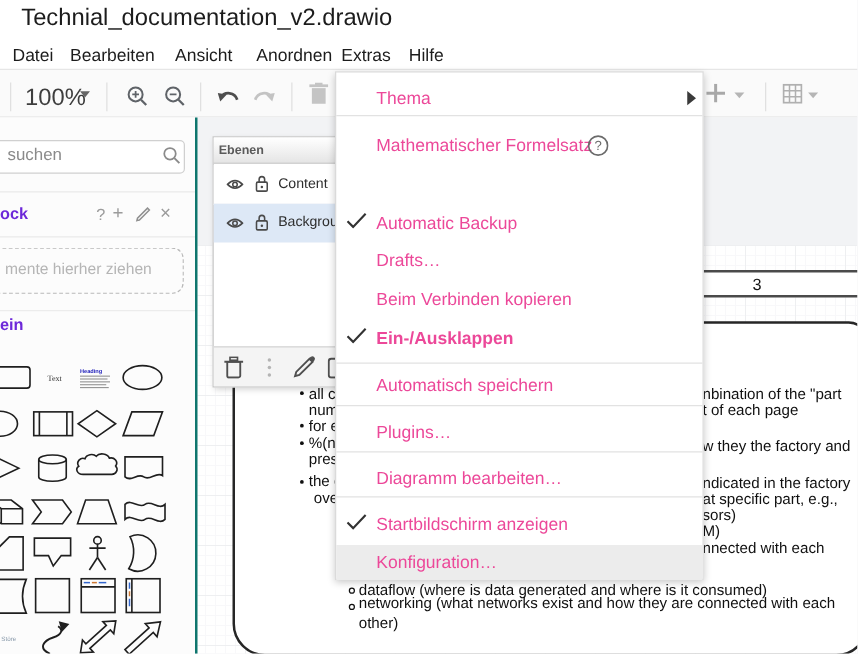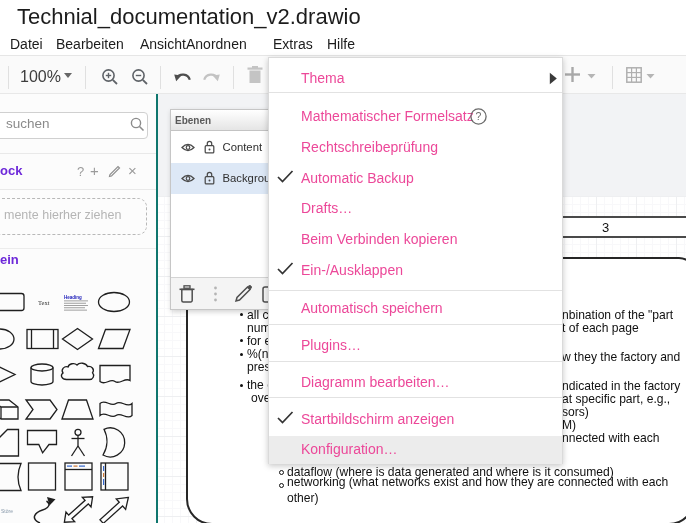--- a/index.html
+++ b/index.html
@@ -1,20 +1,20 @@
 <!DOCTYPE html>
 <html><head>
 <meta charset="utf-8">
 <style>
   html,body{margin:0;padding:0;}
   body{width:686px;height:523px;overflow:hidden;position:relative;
        font-family:"Liberation Sans",sans-serif;background:#ffffff;}
   .abs{position:absolute;}
   
-  #title{left:17px;top:4px;font-size:22px;color:#1c1c1c;}
+  #title{left:17px;top:4px;font-size:19px;color:#1c1c1c;}
   .mitem{top:36px;font-size:14px;color:#1c1c1c;}
   #mbline{left:0;top:55px;width:686px;height:1px;background:#e6e6e6;}
   #toolbar{left:0;top:56px;width:686px;height:37px;background:#fafafa;}
   #tbline{left:0;top:93px;width:686px;height:1px;background:#e8e8e8;}
   .vsep{position:absolute;top:10px;width:1px;height:23px;background:#e0e0e0;}
   
   #canvas{left:156px;top:94px;width:530px;height:429px;background:#f2f3f5;overflow:hidden;}
   #page{position:absolute;left:0px;top:102px;width:530px;height:327px;background:#ffffff;
     background-image:
       linear-gradient(to right,#eeeff1 1px,transparent 1px),
@@ -57,28 +57,28 @@
   .psep{position:absolute;left:0;width:100%;height:1px;background:#e2e2e2;}
   #phl{position:absolute;left:0;top:378px;width:293px;height:27.5px;background:#ececec;}
   .chk{position:absolute;left:8px;}
 </style>
 </head>
 <body>
   <div class="abs" id="title">Technial_documentation_v2.drawio</div>
   <span class="abs mitem" style="left:10px">Datei</span>
   <span class="abs mitem" style="left:56px">Bearbeiten</span>
   <span class="abs mitem" style="left:140px">Ansicht</span>
-  <span class="abs mitem" style="left:186px">Anordnen</span>
+  <span class="abs mitem" style="left:205px">Anordnen</span>
   <span class="abs mitem" style="left:273px">Extras</span>
   <span class="abs mitem" style="left:327px">Hilfe</span>
   <div class="abs" id="mbline"></div>
 
   <div class="abs" id="toolbar">
     <div class="vsep" style="left:8px"></div>
-    <span style="position:absolute;left:20px;top:12px;font-size:16px;color:#3d3d3d;">100%</span>
+    <span style="position:absolute;left:20px;top:12px;font-size:19px;color:#3d3d3d;">100%</span>
     <svg style="position:absolute;left:62px;top:16px" width="12" height="8">
       <path d="M2 1 L6 6 L10 1 Z" fill="#666"></path>
     </svg>
     <div class="vsep" style="left:85px"></div>
     <svg style="position:absolute;left:101px;top:12px" width="18" height="18" viewBox="0 0 18 18">
       <circle cx="7.5" cy="7.5" r="5.6" fill="none" stroke="#5f6368" stroke-width="1.6"></circle>
       <line x1="11.8" y1="11.8" x2="16" y2="16" stroke="#5f6368" stroke-width="1.8"></line>
       <line x1="4.8" y1="7.5" x2="10.2" y2="7.5" stroke="#5f6368" stroke-width="1.4"></line>
       <line x1="7.5" y1="4.8" x2="7.5" y2="10.2" stroke="#5f6368" stroke-width="1.4"></line>
     </svg>
@@ -303,28 +303,27 @@
     <div class="pit" style="top:12px;">Thema</div>
     <svg class="chk" style="left:280px;top:14px" width="9" height="13">
       <path d="M0.8 0.8 L7.8 6.5 L0.8 12.2 Z" fill="#3a3a3a"></path>
     </svg>
     <div class="psep" style="top:34px;"></div>
     <div class="pit" style="top:50px;">Mathematischer Formelsatz</div>
     <svg style="position:absolute;left:201px;top:50px" width="17" height="17" viewBox="0 0 17 17">
       <circle cx="8.5" cy="8.5" r="7.6" fill="none" stroke="#6b6b6b" stroke-width="1.3"></circle>
       <text x="8.5" y="12.3" font-size="10.5" fill="#6b6b6b" text-anchor="middle" font-family="Liberation Sans">?</text>
     </svg>
-    <div class="pit" style="top:81px;">Rechtschreibeprüfung</div>
     <div class="pit" style="top:112px;">Automatic Backup</div>
     <svg class="chk" style="top:112px" width="17" height="13">
       <path d="M1 7 L5.5 11.5 L15.5 1" fill="none" stroke="#333" stroke-width="1.7"></path>
     </svg>
     <div class="pit" style="top:142px;">Drafts…</div>
     <div class="pit" style="top:173px;">Beim Verbinden kopieren</div>
-    <div class="pit" style="top:204px;">Ein-/Ausklappen</div>
+    <div class="pit" style="top:204px;font-weight:bold;">Ein-/Ausklappen</div>
     <svg class="chk" style="top:204px" width="17" height="13">
       <path d="M1 7 L5.5 11.5 L15.5 1" fill="none" stroke="#333" stroke-width="1.7"></path>
     </svg>
     <div class="psep" style="top:232px;"></div>
     <div class="pit" style="top:242px;">Automatisch speichern</div>
     <div class="psep" style="top:266px;"></div>
     <div class="pit" style="top:279px;">Plugins…</div>
     <div class="psep" style="top:303px;"></div>
     <div class="pit" style="top:316px;">Diagramm bearbeiten…</div>
     <div class="psep" style="top:339px;"></div>

